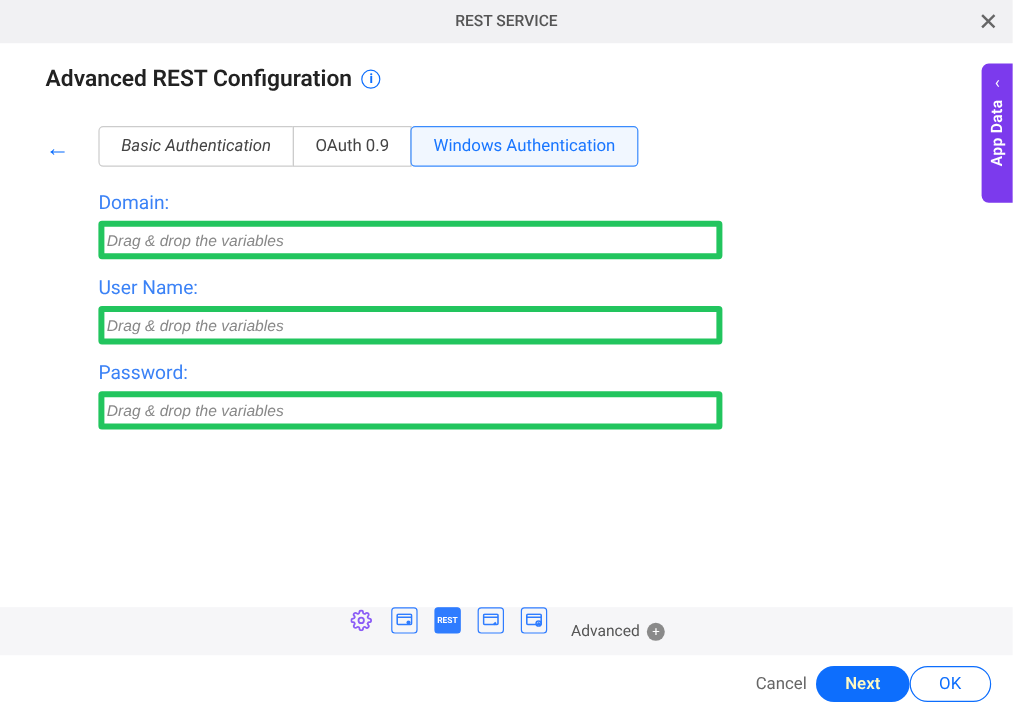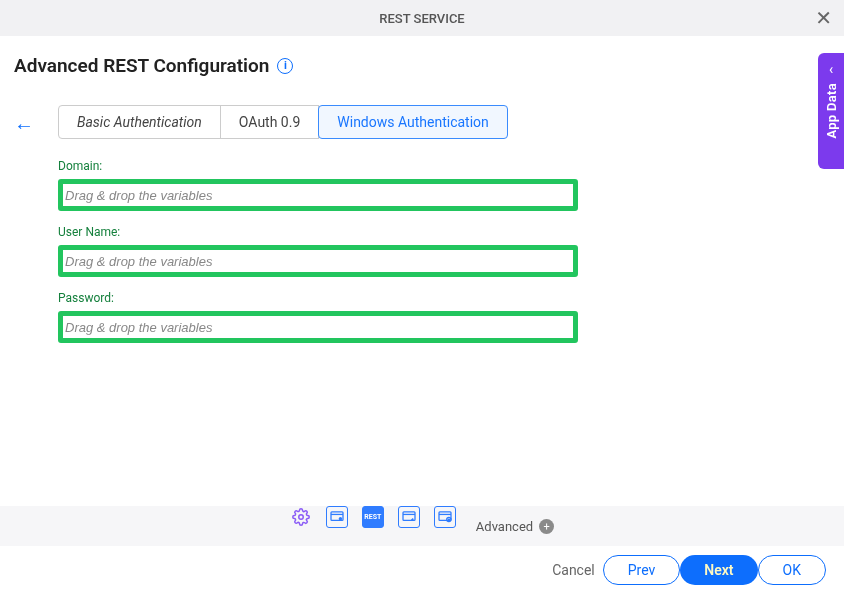--- a/index.html
+++ b/index.html
@@ -27,20 +27,21 @@
       right: 12px;
       top: 50%;
       transform: translateY(-50%);
       font-size: 20px;
       color: #666;
       cursor: pointer;
       line-height: 1;
     }
     .content {
       padding: 18px 14px 0 14px;
+      margin-left: 24px;
     }
     .page-title-row {
       display: flex;
       align-items: center;
       gap: 8px;
       margin-bottom: 28px;
     }
     .page-title {
       font-size: 19px;
       font-weight: 600;
@@ -96,22 +97,22 @@
     }
     .form {
       margin-top: 20px;
       max-width: 520px;
     }
     .field {
       margin-bottom: 14px;
     }
     .field label {
       display: block;
-      font-size: 12px;
-      color: #15803d;
+      font-size: 16px;
+      color: #3b82f6;
       margin-bottom: 6px;
     }
     .field input {
       width: 100%;
       height: 32px;
       border: 5px solid #22c55e;
       border-radius: 3px;
       padding: 0 2px;
       font-size: 13px;
       color: #333;
@@ -326,16 +327,15 @@
     </svg>
   </span>
   <span class="advanced">
     <span>Advanced</span>
     <span class="plus-badge">+</span>
   </span>
 </div>
 
 <div class="footer-bar2">
   <span class="btn link">Cancel</span>
-  <span class="btn outline">Prev</span>
   <span class="btn primary">Next</span>
   <span class="btn outline">OK</span>
 </div>
 
 </body></html>

